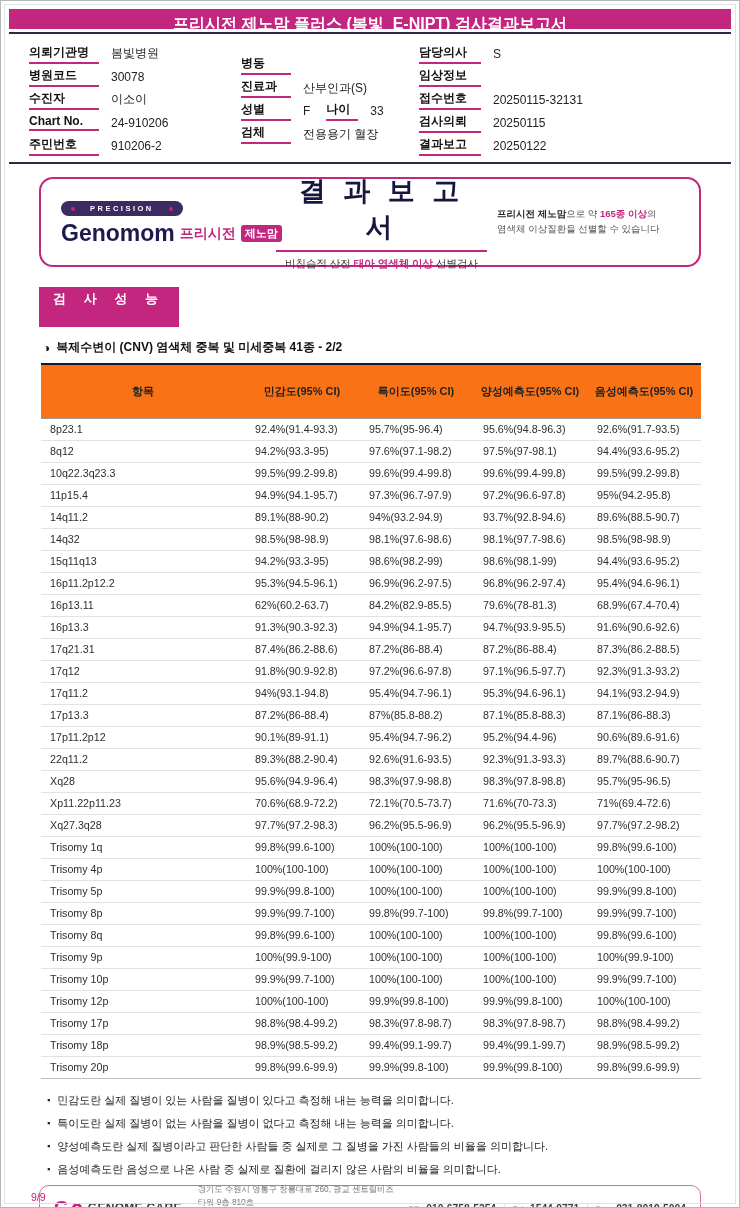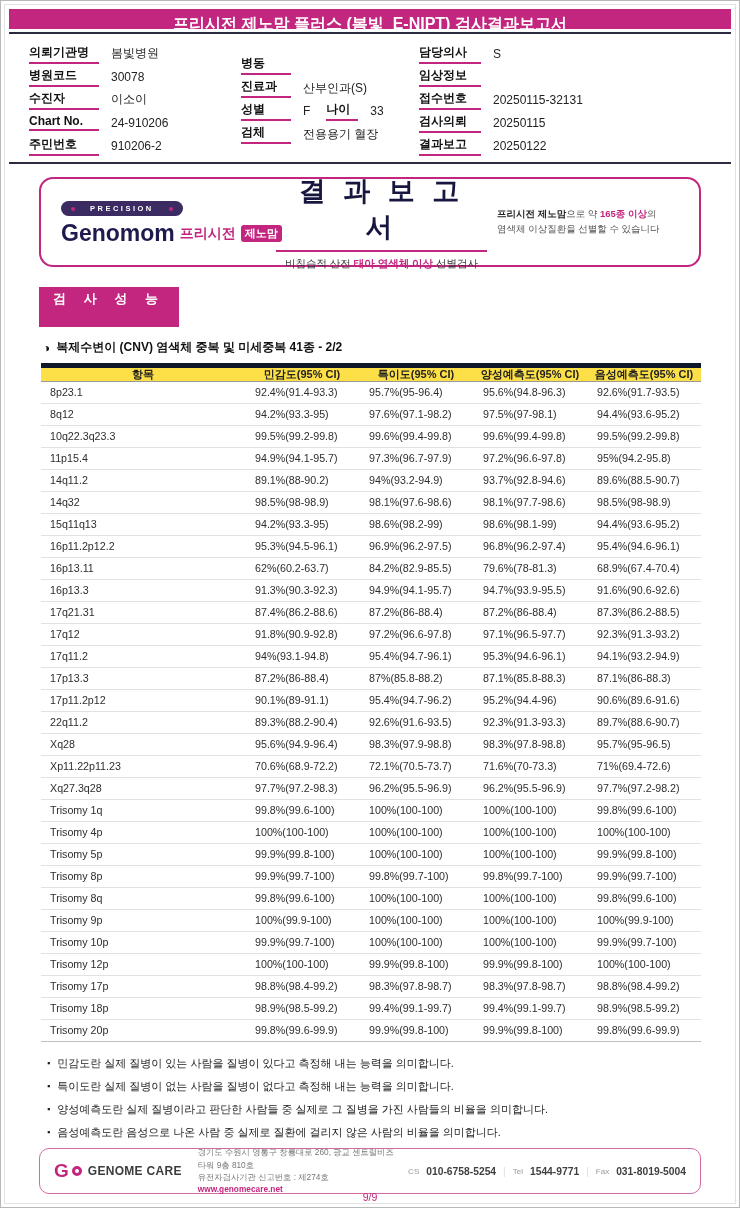--- a/index.html
+++ b/index.html
@@ -55,22 +55,22 @@
 
   .section-header {
     margin: 20px 38px 0; width: 140px; height: 40px; line-height: 23px; text-align: center;
     background: var(--accent, #c3267f); color: #fff; font-weight: bold; font-size: 13px; letter-spacing: 7px;
   }
   .table-caption { margin: 12px 42px 0; display: flex; align-items: center; gap: 6px; font-size: 12px; font-weight: 600; color: #111; }
   .half-icon { font-size: 12px; color: #111; }
 
   table.perf-table { margin: 7px 40px 0; width: 660px; border-collapse: collapse; table-layout: fixed; }
   .perf-table th {
-    background: #fde047; font-size: 11px; font-weight: bold; color: #222; text-align: center;
-    border-top: 5px solid #0f172a; border-bottom: 1px solid #999; padding: 0 0; line-height: 13px;
+    background: #f97316; font-size: 11px; font-weight: bold; color: #222; text-align: center;
+    border-top: 2px solid #0f172a; border-bottom: 1px solid #999; padding: 20px 0; line-height: 13px;
   }
   .perf-table td {
     font-size: 10.7px; color: #2d2d2d; text-align: left; white-space: nowrap; overflow: hidden;
     border-bottom: 1px solid #e2e2e2; padding: 4px 0 4px 10px; line-height: 13px;
   }
   .perf-table td:first-child { padding-left: 9px; }
   .perf-table tbody tr:last-child td { border-bottom: 1px solid #bfbfbf; }
 
   .notes { margin: 14px 46px 0; }
   .note-row { display: flex; gap: 7px; font-size: 11px; color: #1a1a1a; margin-bottom: 9px; line-height: 14px; }
@@ -84,21 +84,21 @@
   .logo-g { color: var(--accent, #c3267f); font-weight: 800; font-size: 19px; }
   .logo-ring { width: 10px; height: 10px; border: 3.5px solid var(--accent, #c3267f); border-radius: 50%; display: inline-block; }
   .company { font-weight: 800; color: #3c3c3c; font-size: 12px; margin-left: 3px; letter-spacing: 0.3px; white-space: nowrap; }
   .footer-addr { font-size: 8.3px; color: #777; line-height: 1.5; margin-left: 6px; }
   .footer-website { color: var(--accent, #c3267f); font-weight: bold; }
   .footer-contacts { margin-left: auto; display: flex; align-items: center; gap: 7px; flex: none; }
   .contact-label { font-size: 8px; color: #999; }
   .contact-value { font-size: 10.3px; font-weight: bold; color: #3f3f3f; white-space: nowrap; }
   .csep { color: #ddd; font-size: 10px; }
 
-  .page-num { position: absolute; bottom: 4px; left: 0; right: 0; text-align: center; color: var(--accent, #c3267f); font-size: 10.5px; }
+  .page-num { position: absolute; bottom: 4px; left: 0; right: 0; text-align: left; color: var(--accent, #c3267f); font-size: 10.5px; padding-left: 30px; }
 </style>
 </head>
 <body>
 
 <div class="page">
   <div class="inner-border"></div>
 
   <div class="title-bar">
     <span>프리시전 제노맘 플러스 (봄빛_E-NIPT) 검사결과보고서</span>
   </div>

